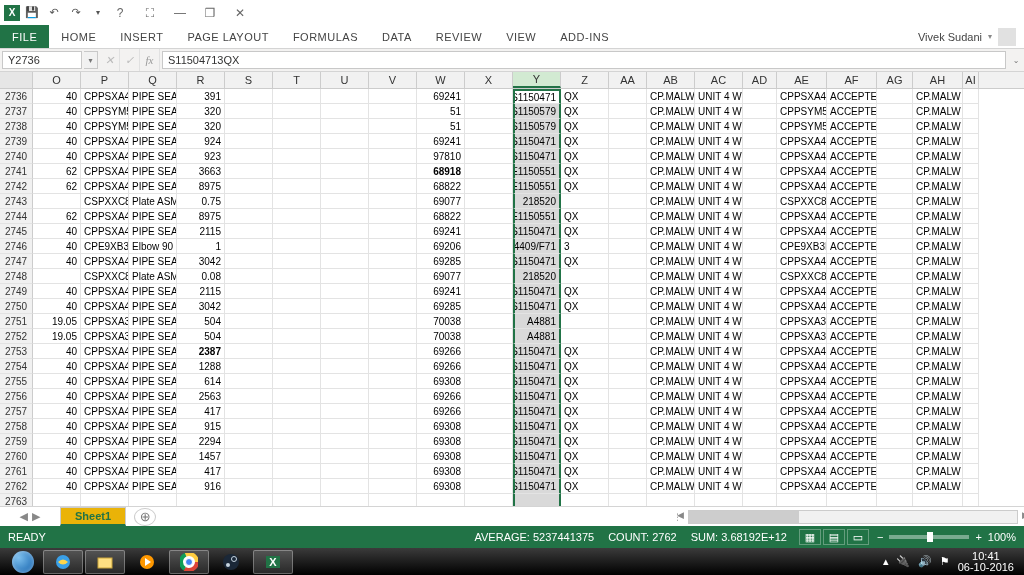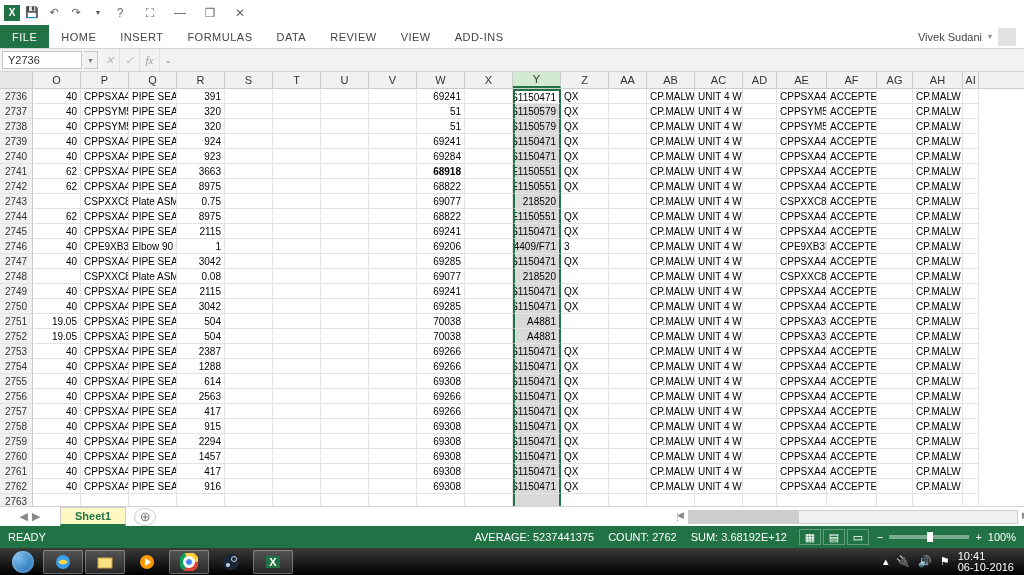--- a/index.html
+++ b/index.html
@@ -35,42 +35,42 @@
 .grid{height:417px;overflow:hidden;position:relative}
 .row{display:flex;height:15px}
 .rh{width:33px;background:#f1f1f1;border-right:1px solid #ccc;border-bottom:1px solid #e3e3e3;display:flex;align-items:center;justify-content:center;color:#333;font-size:10px}
 .cell{border-right:1px solid #e3e3e3;border-bottom:1px solid #e3e3e3;display:flex;align-items:center;padding:0 3px;color:#000;overflow:hidden;white-space:nowrap;font-size:10px;background:#fff}
 .cell.r{justify-content:flex-end}
 .cell.sel{background:#d9d9d9;border-left:2px solid #217346;border-right:2px solid #217346}
 .row.first .cell.sel{background:#fff;border-top:2px solid #217346}
 
 .sheetbar{height:20px;background:#fff;border-top:1px solid #d4d4d4;display:flex;align-items:center}
 .sheet-nav{width:60px;display:flex;align-items:center;justify-content:center;gap:4px;color:#888}
-.sheet-tab{padding:2px 14px;border:1px solid #ccc;border-bottom:2px solid #217346;background:#fef9c3;font-weight:bold;color:#217346}
+.sheet-tab{padding:2px 14px;border:1px solid #ccc;border-bottom:2px solid #217346;background:#eab308;font-weight:bold;color:#217346}
 .add-sheet{width:22px;height:18px;border:1px solid #ccc;border-radius:50%;display:flex;align-items:center;justify-content:center;margin-left:8px;color:#777;font-size:13px}
 .hscroll-area{flex:1;display:flex;align-items:center;justify-content:flex-end;padding:0 6px}
 .hscroll{width:330px;height:14px;background:#f1f1f1;border:1px solid #ccc;position:relative}
 .hscroll-thumb{position:absolute;left:0;top:0;width:110px;height:12px;background:#cdcdcd}
 
 .statusbar{height:22px;background:#217346;color:#fff;display:flex;align-items:center;padding:0 8px;font-size:11px}
 .sb-left{flex:0 0 auto}
 .sb-mid{flex:1;text-align:right;padding-right:12px;display:flex;justify-content:flex-end;gap:14px}
 .sb-views{display:flex;gap:2px;margin-right:8px}
 .view-btn{width:22px;height:16px;display:flex;align-items:center;justify-content:center;border:1px solid rgba(255,255,255,.3)}
 .zoom{display:flex;align-items:center;gap:6px}
 .zslider{width:80px;height:4px;background:rgba(255,255,255,.4);position:relative}
 .zslider::after{content:"";position:absolute;left:38px;top:-3px;width:6px;height:10px;background:#fff}
 
 .taskbar{height:27px;background:linear-gradient(#3b3b3b,#000);display:flex;align-items:center;padding:0 4px}
 .start-orb{width:38px;height:27px;display:flex;align-items:center;justify-content:center}
 .orb{width:22px;height:22px;border-radius:50%;background:radial-gradient(circle at 30% 30%,#7ec0ee,#0a5aa8);box-shadow:inset 0 0 4px rgba(255,255,255,.5)}
 .tb-item{width:40px;height:24px;margin:0 1px;display:flex;align-items:center;justify-content:center;border-radius:2px}
 .tb-item.active{background:rgba(255,255,255,.15);box-shadow:inset 0 0 0 1px rgba(255,255,255,.3)}
 .tray{margin-left:auto;display:flex;align-items:center;gap:8px;color:#fff;font-size:10px;padding-right:6px}
-.clock{text-align:left;line-height:11px}
+.clock{text-align:center;line-height:11px}
 svg{display:block}
 </style>
 </head>
 <body>
 
 <div class="titlebar">
   <div class="tb-left">
     <div class="xl-icon">X</div>
     <div class="qat-btn">💾</div>
     <div class="qat-btn">↶</div>
@@ -83,39 +83,41 @@
     <div class="win-btn">—</div>
     <div class="win-btn">❐</div>
     <div class="win-btn">✕</div>
   </div>
 </div>
 
 <div class="ribbon-tabs">
   <div class="tab file">FILE</div>
   <div class="tab">HOME</div>
   <div class="tab">INSERT</div>
+  <div class="tab">PAGE LAYOUT</div>
   <div class="tab">FORMULAS</div>
   <div class="tab">DATA</div>
   <div class="tab">REVIEW</div>
   <div class="tab">VIEW</div>
   <div class="tab">ADD-INS</div>
   <div class="ribbon-spacer"></div>
   <div class="user-area">
     <span>Vivek Sudani</span>
     <span style="font-size:8px;color:#888">▾</span>
     <div class="user-pic"></div>
   </div>
 </div>
 
 <div class="fxbar">
   <div class="namebox">Y2736</div>
   <div class="namebox-dd">▾</div>
   <div class="fx-btn dim">✕</div>
   <div class="fx-btn dim">✓</div>
   <div class="fx-btn">fx</div>
+  <div class="fx-input">S11504713QX</div>
   <div class="fx-expand">⌄</div>
 </div>
 
 <div class="colhdrs">
   <div class="corner"></div>
 <div class="ch" style="width: 48px;">O</div>
     <div class="ch" style="width: 48px;">P</div>
     <div class="ch" style="width: 48px;">Q</div>
     <div class="ch" style="width: 48px;">R</div>
     <div class="ch" style="width: 48px;">S</div>
@@ -237,21 +239,21 @@
     <div class="row">
       <div class="rh">2740</div>
       <div class="cell r" style="width: 48px;">40</div>
       <div class="cell" style="width: 48px;">CPPSXA4R</div>
       <div class="cell" style="width: 48px;">PIPE SEAM</div>
       <div class="cell r" style="width: 48px;">923</div>
       <div class="cell" style="width: 48px;"></div>
       <div class="cell" style="width: 48px;"></div>
       <div class="cell" style="width: 48px;"></div>
       <div class="cell" style="width: 48px;"></div>
-      <div class="cell r" style="width: 48px;">69284</div>
+      <div class="cell r" style="width: 48px;">97810</div>
       <div class="cell" style="width: 48px;"></div>
       <div class="cell sel r" style="width: 48px;">S1150471</div>
       <div class="cell" style="width: 48px;">QX</div>
       <div class="cell" style="width: 38px;"></div>
       <div class="cell" style="width: 48px;">CP.MALWA</div>
       <div class="cell" style="width: 48px;">UNIT 4 WDC</div>
       <div class="cell" style="width: 34px;"></div>
       <div class="cell" style="width: 50px;">CPPSXA4R</div>
       <div class="cell" style="width: 50px;">ACCEPTED</div>
       <div class="cell" style="width: 36px;"></div>
@@ -544,21 +546,21 @@
       <div class="cell" style="width: 50px;">ACCEPTED</div>
       <div class="cell" style="width: 36px;"></div>
       <div class="cell" style="width: 50px;">CP.MALW</div>
       <div class="cell" style="width: 16px;"></div>
     </div>
     <div class="row">
       <div class="rh">2753</div>
       <div class="cell r" style="width: 48px;">40</div>
       <div class="cell" style="width: 48px;">CPPSXA4R</div>
       <div class="cell" style="width: 48px;">PIPE SEAM</div>
-      <div class="cell r" style="width: 48px;">2387</div>
+      <div class="cell r" style="width: 48px; font-weight: bold;">2387</div>
       <div class="cell" style="width: 48px;"></div>
       <div class="cell" style="width: 48px;"></div>
       <div class="cell" style="width: 48px;"></div>
       <div class="cell" style="width: 48px;"></div>
       <div class="cell r" style="width: 48px;">69266</div>
       <div class="cell" style="width: 48px;"></div>
       <div class="cell sel r" style="width: 48px;">S1150471</div>
       <div class="cell" style="width: 48px;">QX</div>
       <div class="cell" style="width: 38px;"></div>
       <div class="cell" style="width: 48px;">CP.MALWA</div>

